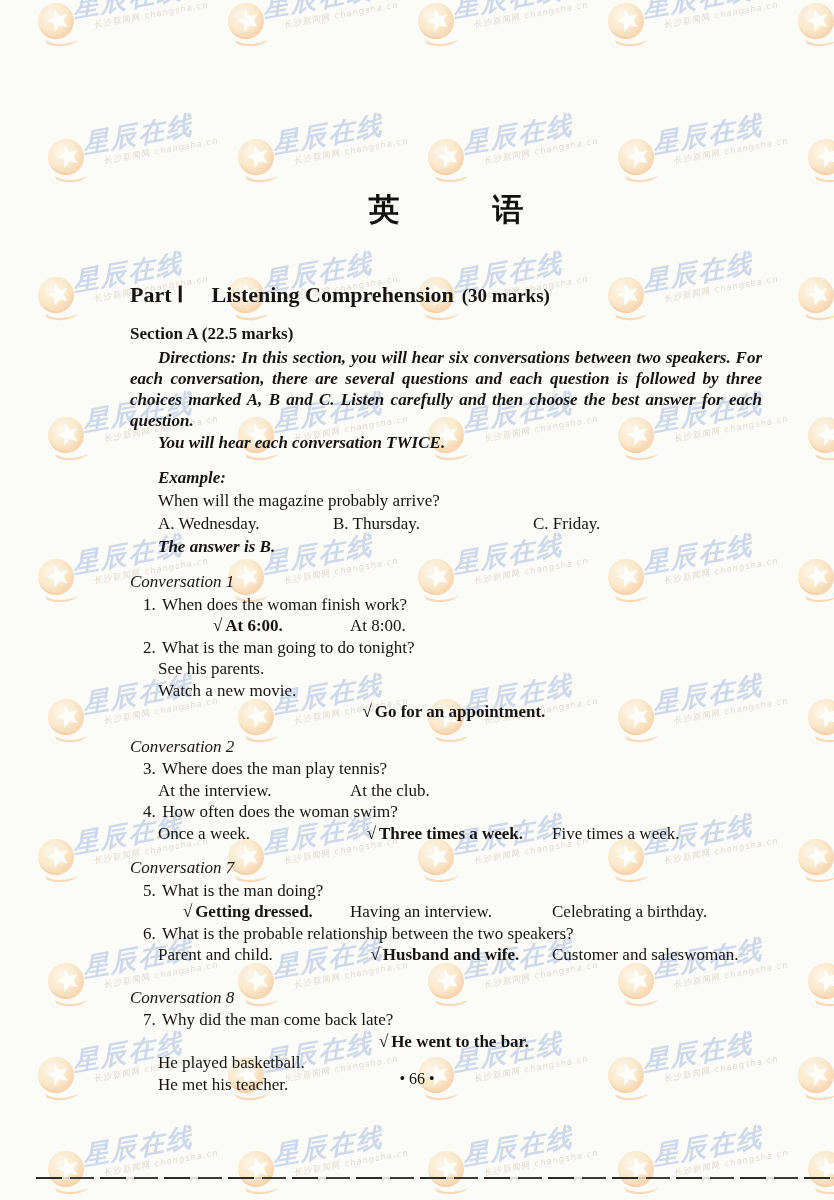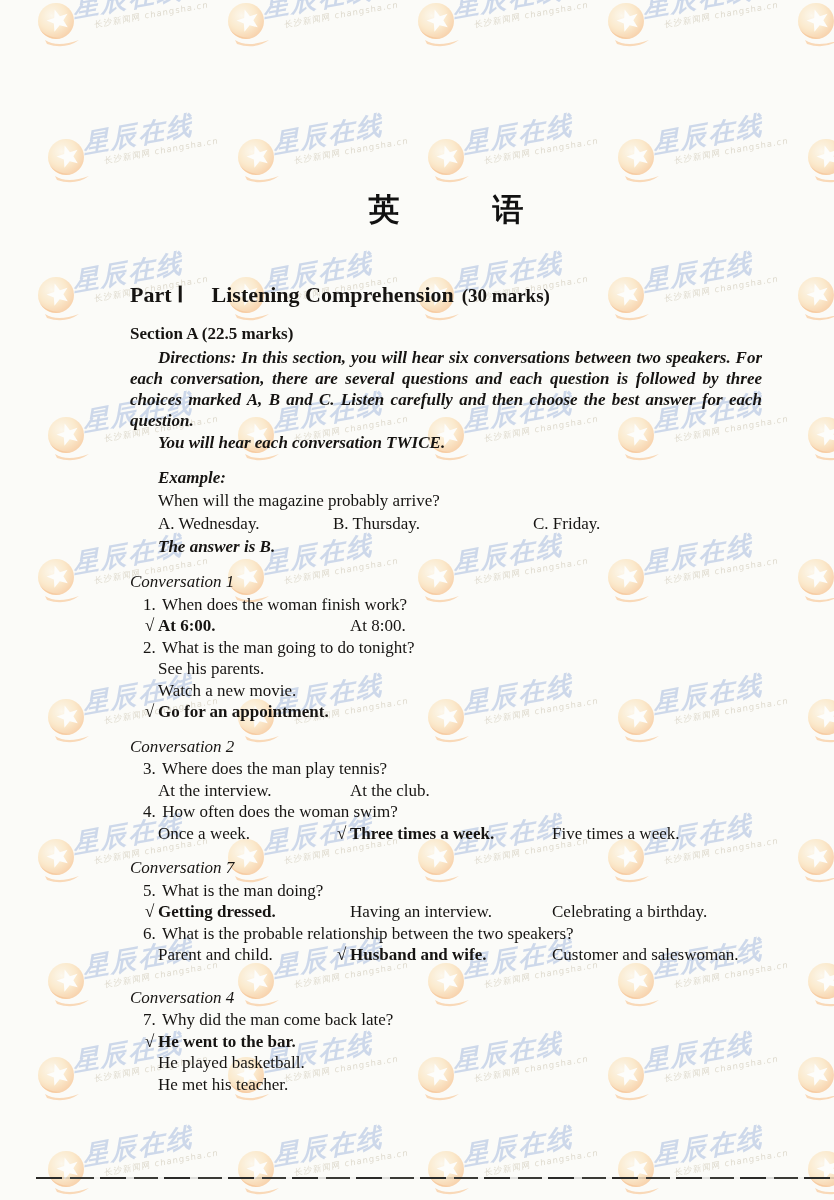--- a/index.html
+++ b/index.html
@@ -55,21 +55,21 @@
 
   .conversation { margin-top:13px; font-size:17px; line-height:21.5px; }
   .conversation.mt-lg { margin-top:21px; }
   .conv-title { font-weight:normal; font-style:italic; margin-bottom:1px; }
   .q-line { padding-left:13px; }
   .q-num { display:inline-block; min-width:15px; }
   .choices-row { display:flex; padding-left:28px; }
   .c1 { width:192px; } .c2 { width:202px; } .c3 { flex:1; }
   .choices-stack { padding-left:28px; }
   .check { display:inline-block; width:11px; margin-left:-13px; margin-right:2px; font-weight:bold; }
-  .correct { font-weight:bold; }
+  .correct { font-weight:bold;text-align:center; }
 
   .footer { position:absolute; left:0; right:0; top:1070px; z-index:1; text-align:center; font-size:16px; }
 </style>
 </head>
 <body>
 
 <div class="page">
   <div class="watermark-layer">
       <div class="wm" style="left: 35px; top: -8px;">
     <svg class="wm-logo" viewBox="0 0 46 52">
@@ -1091,27 +1091,28 @@
         <span>What is the probable relationship between the two speakers?</span>
       </div>
       <div class="choices-row">
         <span class="c1"><span>Parent and child.</span></span>
         <span class="c2 correct"><span class="check">√</span><span>Husband and wife.</span></span>
         <span class="c3"><span>Customer and saleswoman.</span></span>
       </div>
     </div>
 
     <div class="conversation mt-lg">
-      <div class="conv-title">Conversation 4</div>
+      <div class="conv-title">Conversation 8</div>
       <div class="q-line">
         <span class="q-num">7.</span>
         <span>Why did the man come back late?</span>
       </div>
       <div class="choices-stack">
         <div class="correct"><span class="check">√</span><span>He went to the bar.</span></div>
         <div><span>He played basketball.</span></div>
         <div><span>He met his teacher.</span></div>
       </div>
     </div>
 
   </div>
 
+  <div class="footer">• 66 •</div>
 </div>
 
 </body></html>

